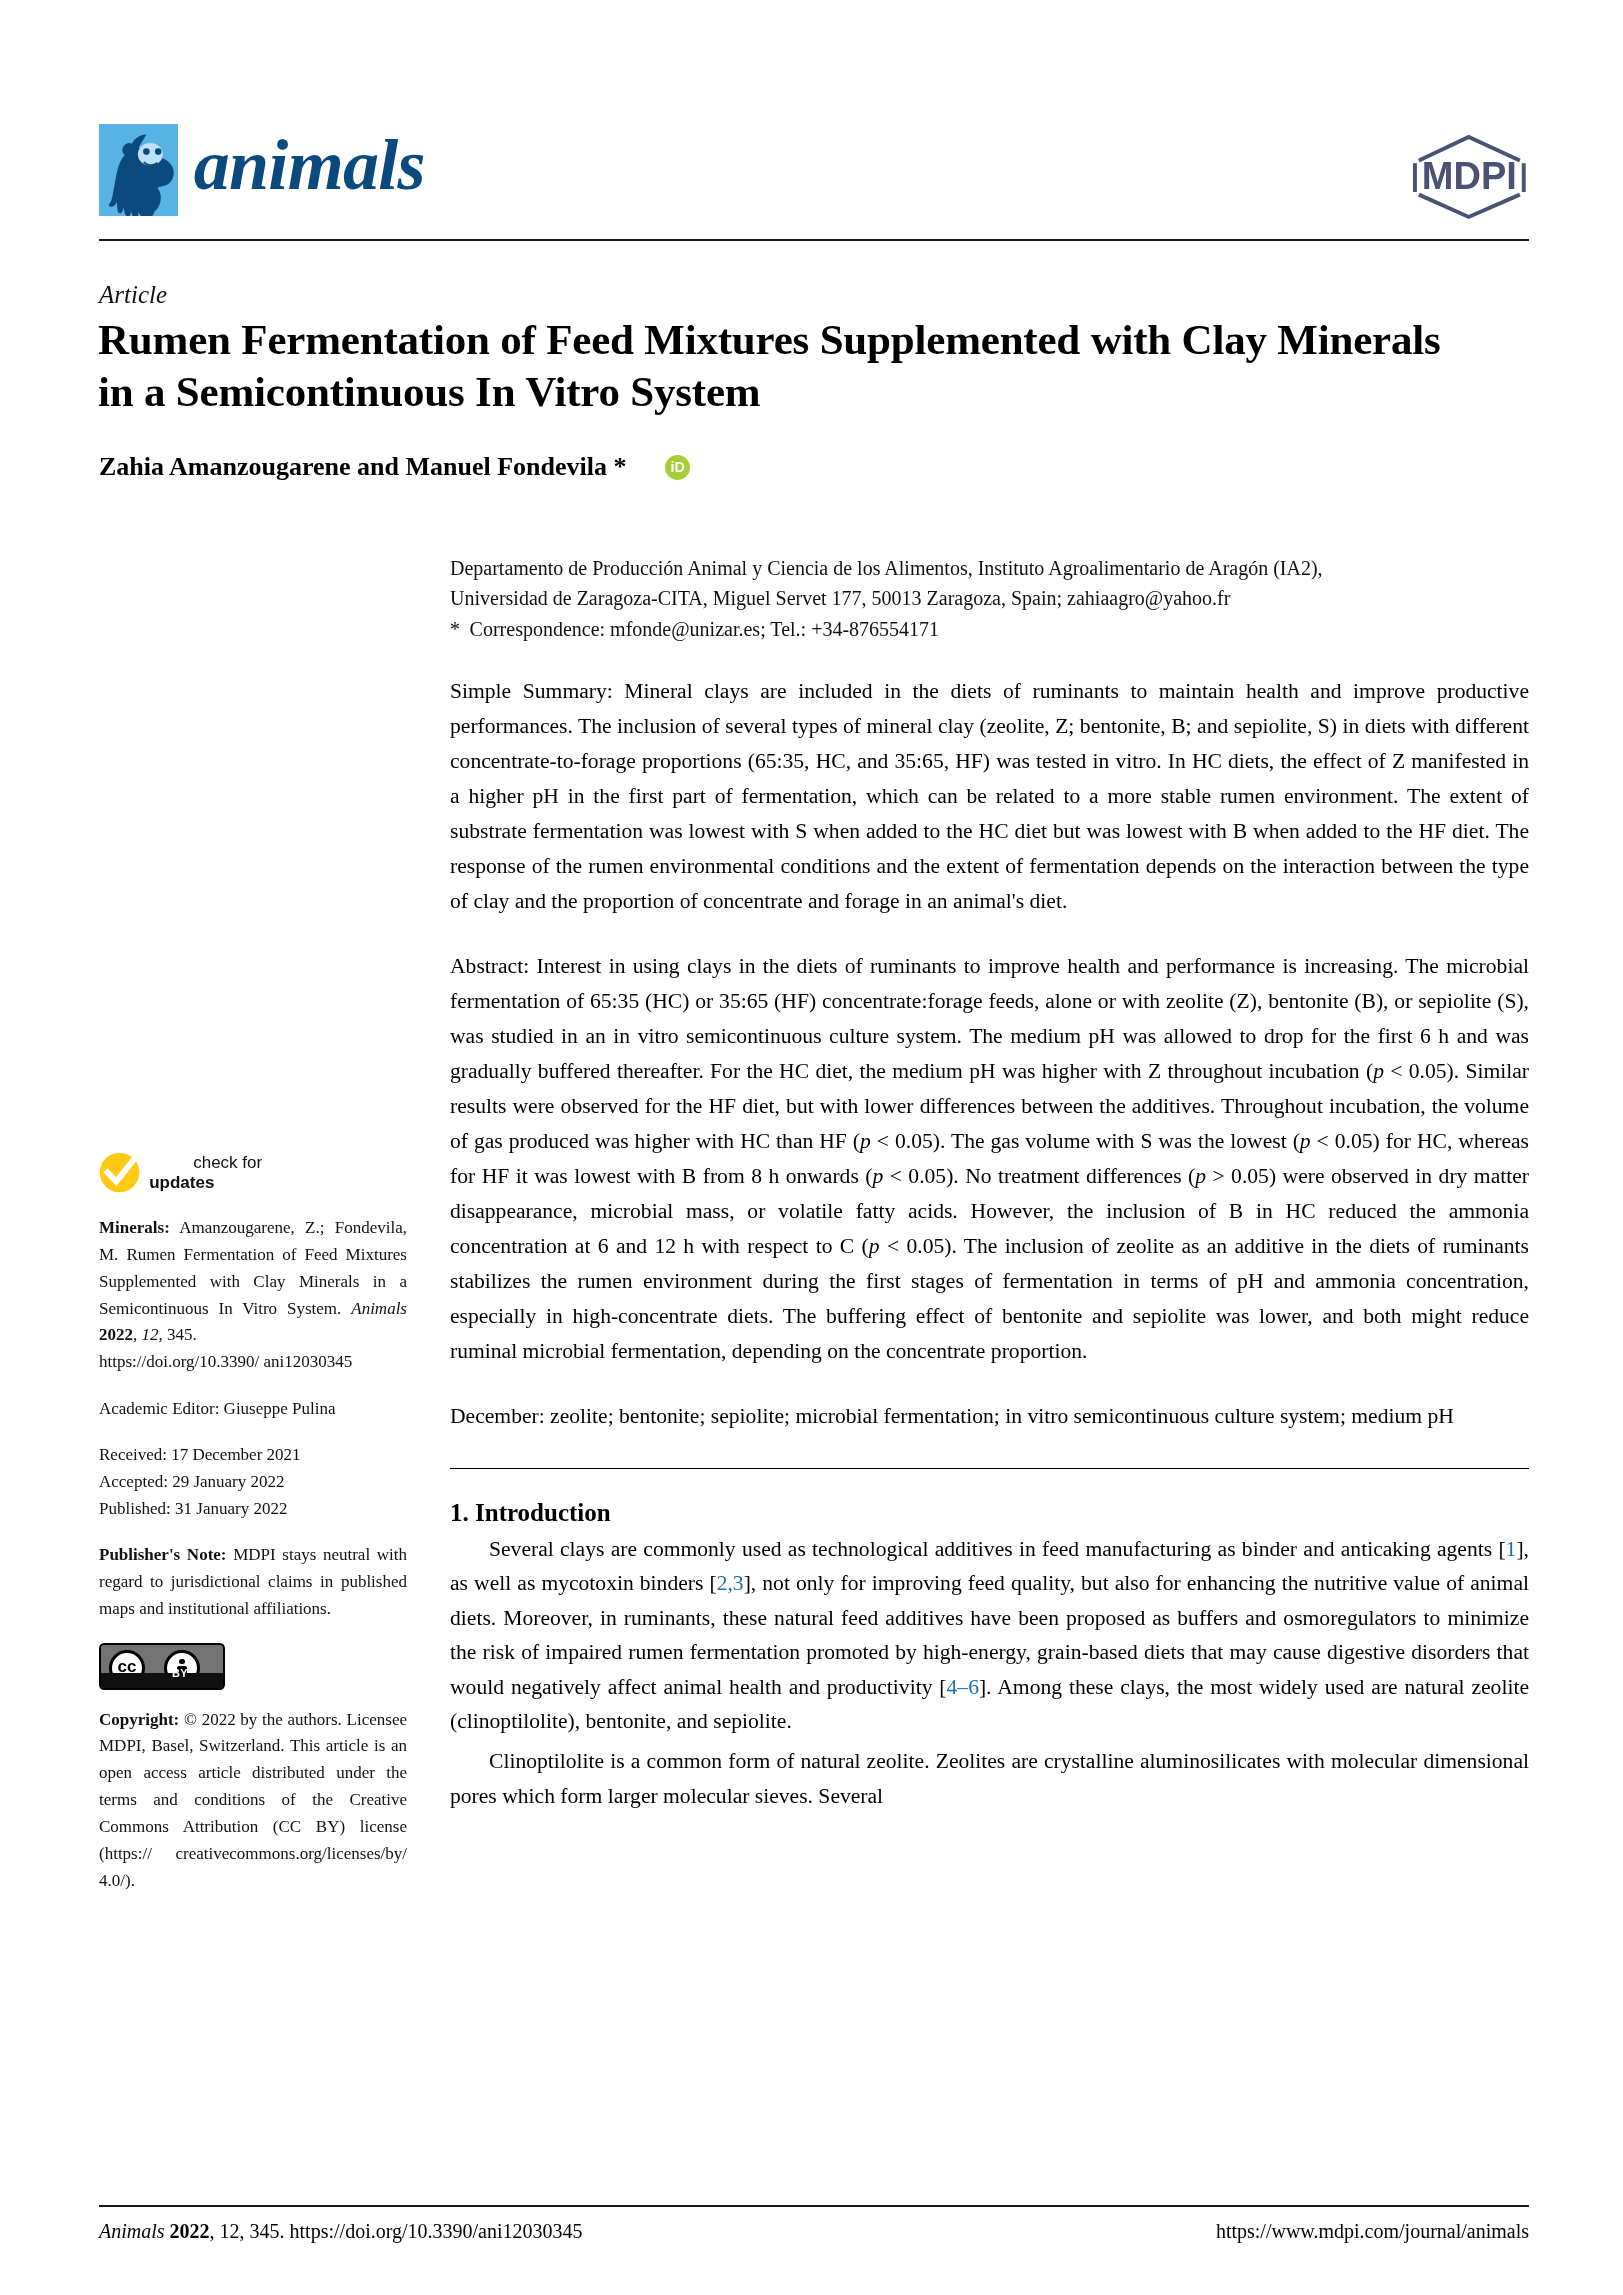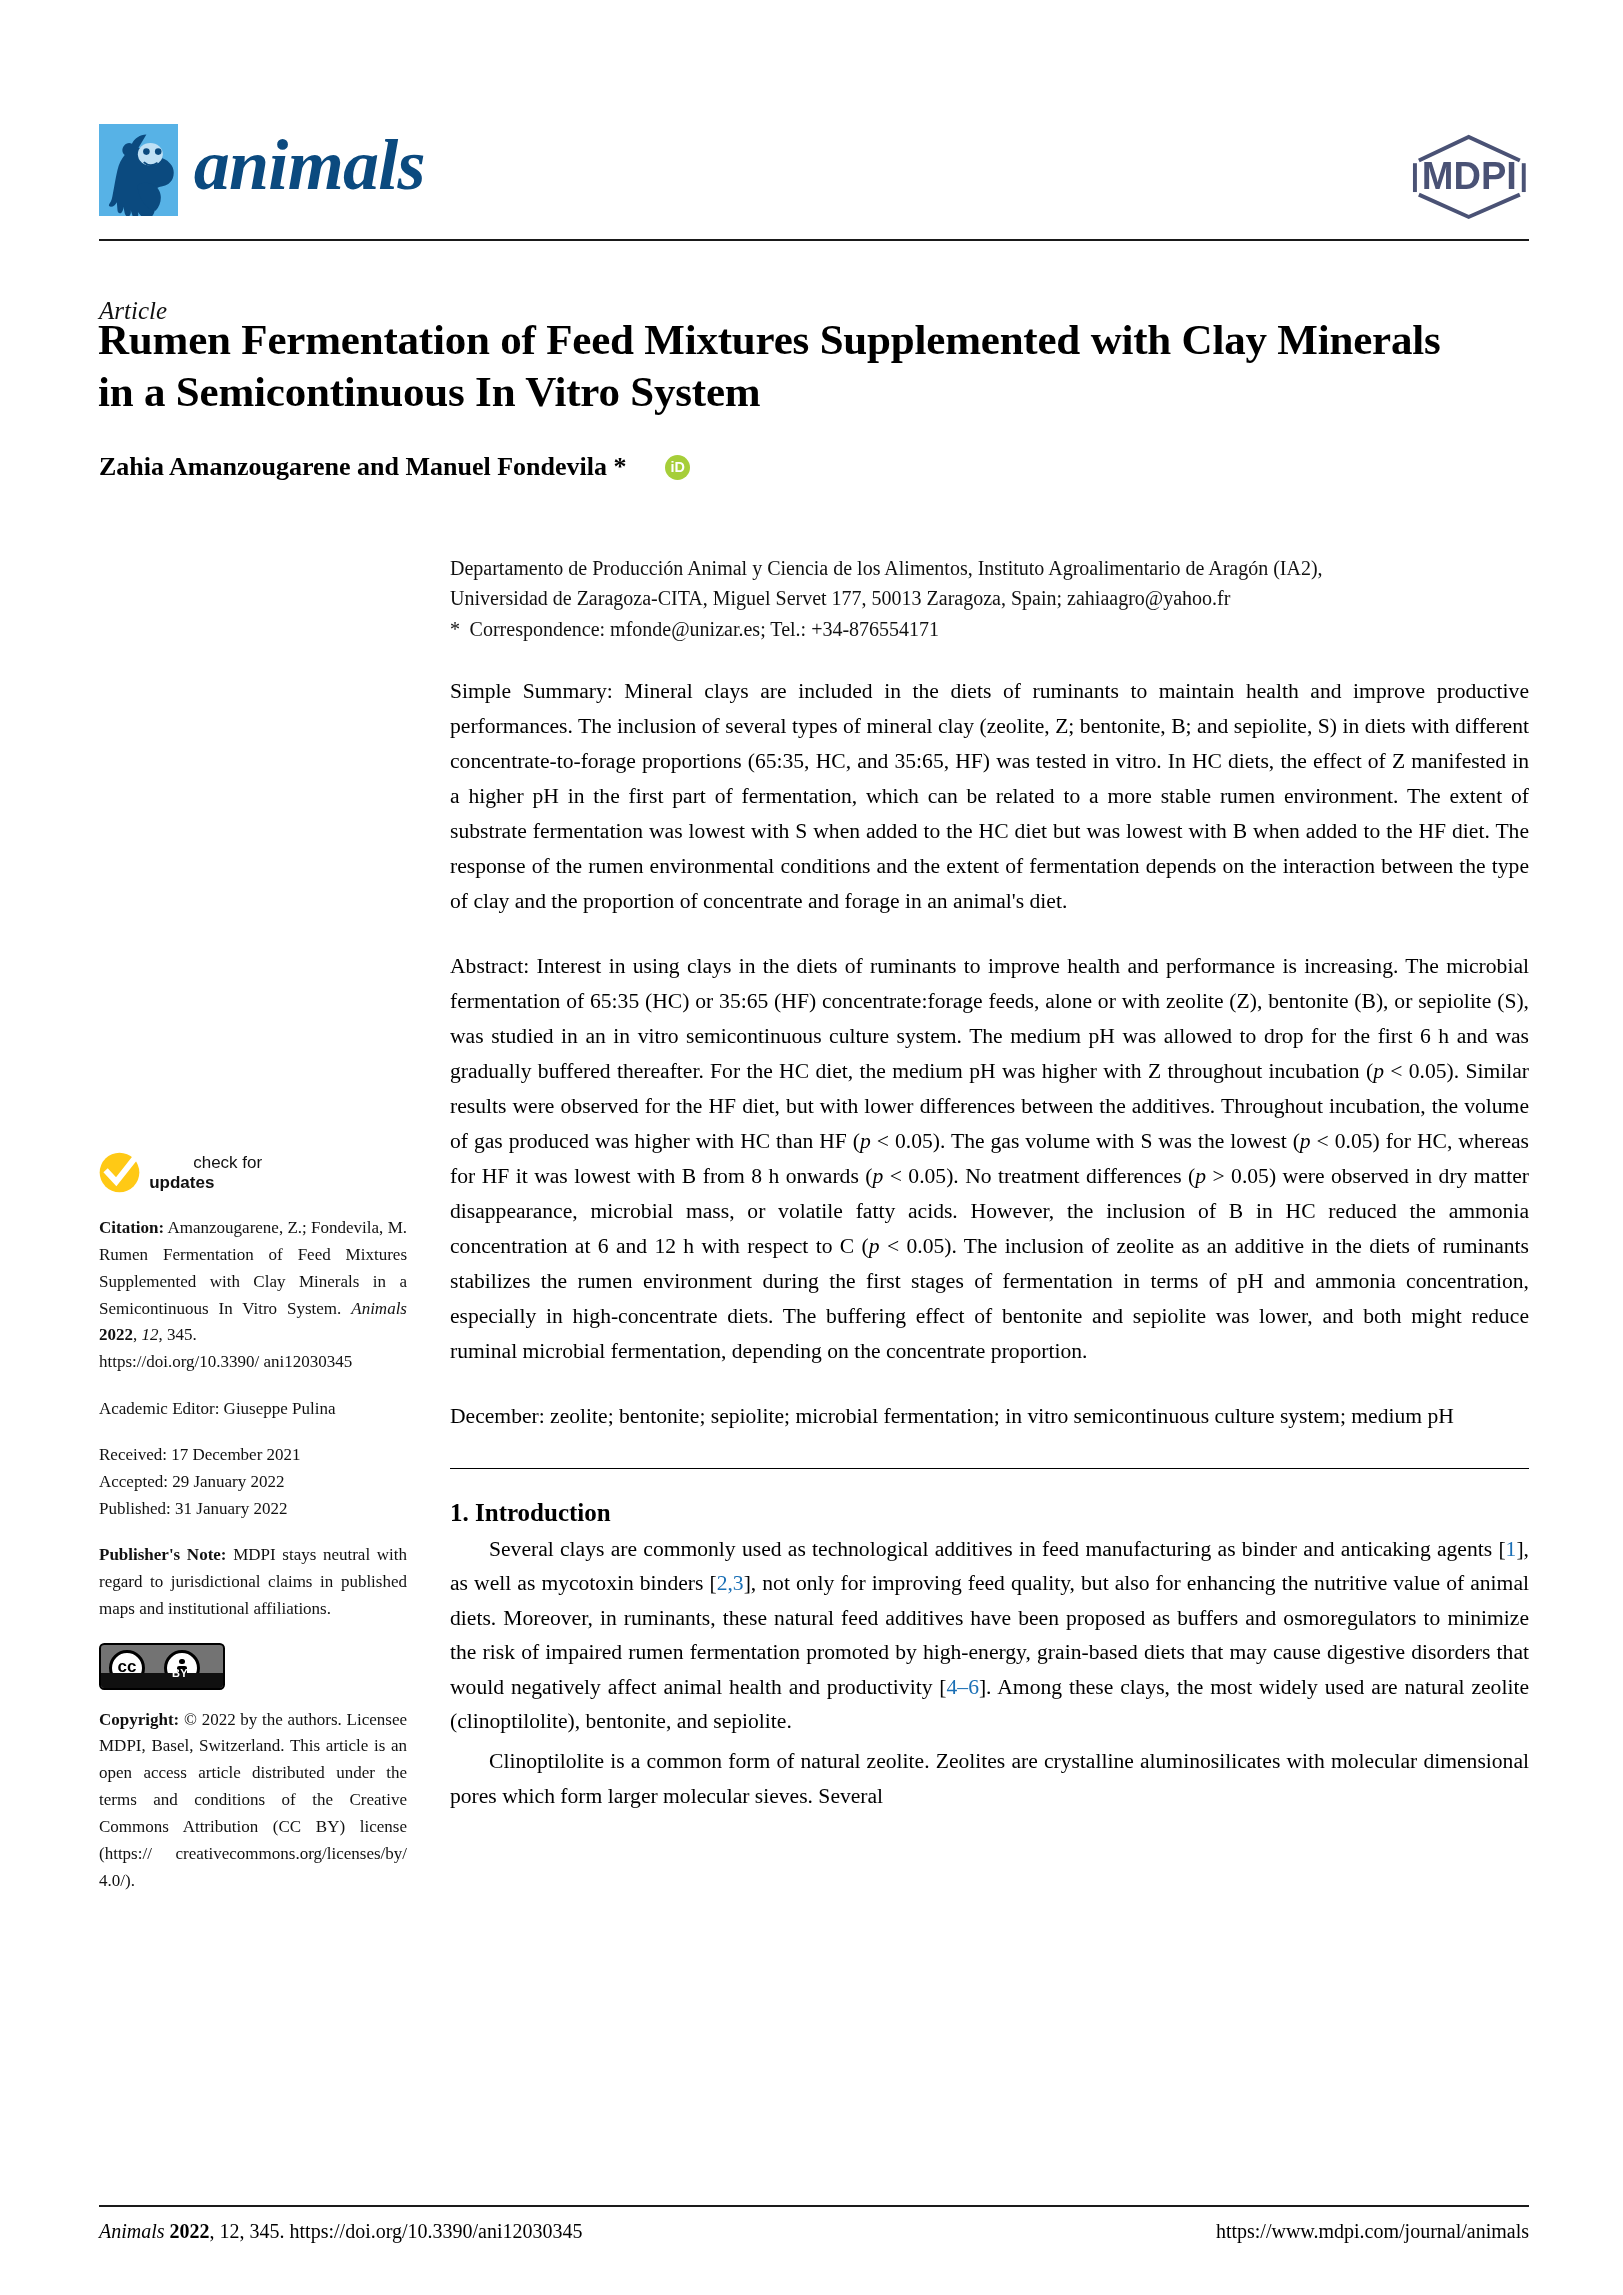--- a/index.html
+++ b/index.html
@@ -68,21 +68,20 @@
   }
 
   
   .article-kicker {
     position: absolute;
     left: 99px;
     top: 281px;
     font-size: 25px;
     font-style: italic;
     color: #111;
-    margin-top: 16px;
   }
   .paper-title {
     position: absolute;
     left: 98px;
     top: 314px;
     width: 1348px;
     font-size: 43px;
     font-weight: 700;
     line-height: 1.22;
     color: #000;
@@ -353,21 +352,21 @@
           <path d="M13 31 L26 45 L52 12" stroke="#ffffff" stroke-width="9" fill="none" stroke-linecap="square" stroke-linejoin="miter"></path>
         </svg>
       </div>
       <div class="cfu-text">
         <div class="l1">check for</div>
         <div class="l2">updates</div>
       </div>
     </div>
 
     <div class="side-block just">
-      <b>Citation:</b><span> Amanzougarene, Z.; Fondevila, M. Rumen Fermentation of Feed Mixtures Supplemented with Clay Minerals in a Semicontinuous In Vitro System. </span><i>Animals</i> <b>2022</b>, <i>12</i><span>, 345.</span>
+      <b>Minerals:</b><span> Amanzougarene, Z.; Fondevila, M. Rumen Fermentation of Feed Mixtures Supplemented with Clay Minerals in a Semicontinuous In Vitro System. </span><i>Animals</i> <b>2022</b>, <i>12</i><span>, 345.</span>
       <div>https://doi.org/10.3390/ ani12030345</div>
     </div>
 
     <div class="side-block">Academic Editor: Giuseppe Pulina</div>
 
     <div class="side-block">
       <div>Received: 17 December 2021</div>
       <div>Accepted: 29 January 2022</div>
       <div>Published: 31 January 2022</div>
     </div>

